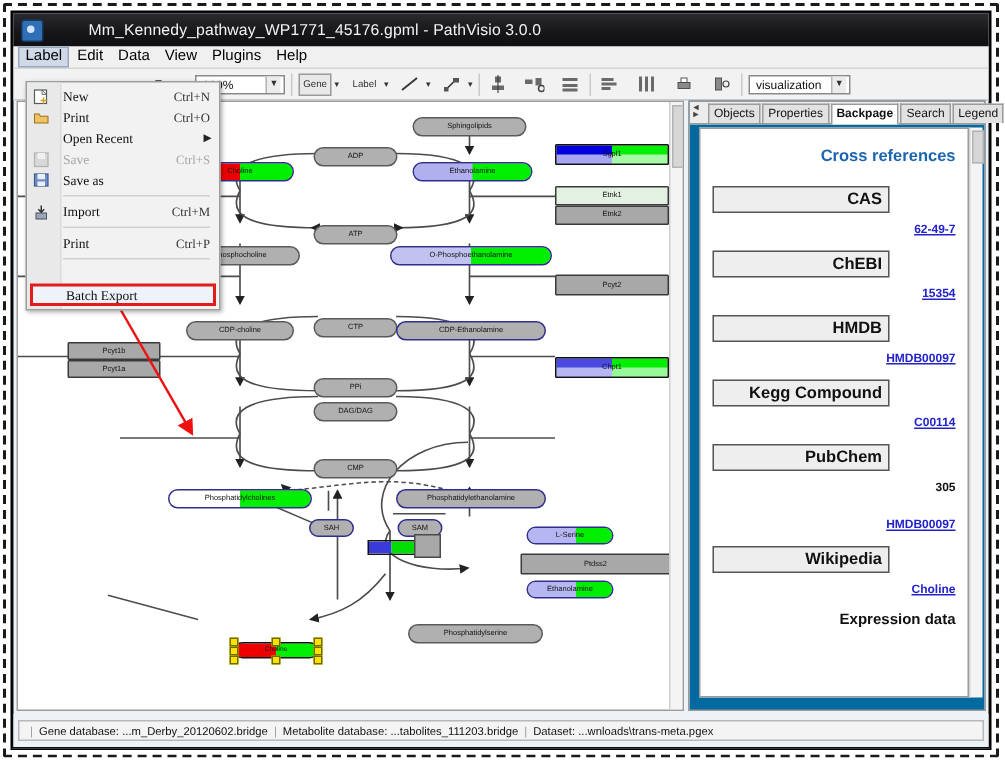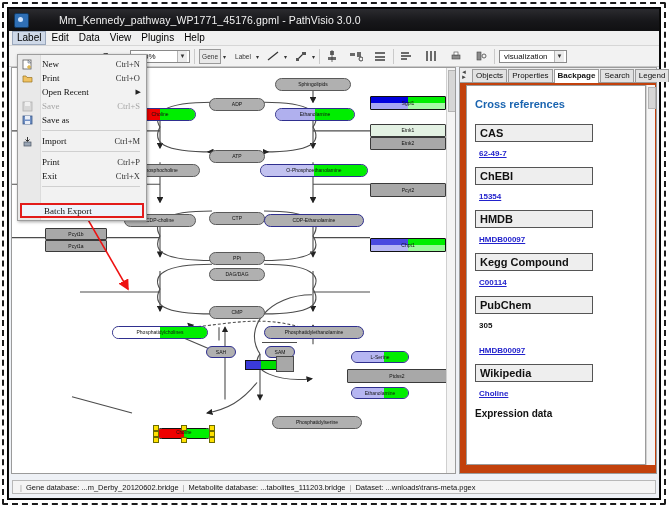--- a/index.html
+++ b/index.html
@@ -60,21 +60,21 @@
   #canvas{position:absolute;left:0;top:0;width:100%;height:100%;}
 
   
   #canvas-vscroll{position:absolute;right:0;top:0;width:8px;bottom:0;background:#f4f4f4;
      border-left:1px solid #cfcfcf;}
   #canvas-vscroll .thumb{position:absolute;left:1px;top:2px;width:6px;height:40px;
      background:#d6d6d6;border:1px solid #b4b4b4;}
 
   
   #side-panel{position:absolute;left:450px;right:2px;top:0;bottom:2px;
-     background:#c2410c;border:1px solid #9b9b9b;box-sizing:border-box;}
+     background:#0369a1;border:1px solid #9b9b9b;box-sizing:border-box;text-align:right;}
   #tabstrip{position:relative;height:15px;background:#ececed;border-bottom:1px solid #9b9b9b;
      display:flex;align-items:flex-end;padding-left:12px;box-sizing:border-box;font-size:8px;}
   #tabstrip .tab{border:1px solid #9b9b9b;border-bottom:none;background:#e2e2e2;
      padding:1px 3px 1px;margin-right:1px;color:#111;line-height:10px;}
   #tabstrip .tab.sel{background:#fff;font-weight:bold;padding-bottom:2px;margin-bottom:-1px;}
   #tab-left-arrows{position:absolute;left:1px;top:2px;font-size:6px;color:#444;line-height:5px;}
 
   #side-content{position:absolute;left:6px;right:10px;top:17px;bottom:8px;background:#fff;
      border:1px solid #9b9b9b;box-sizing:border-box;overflow:hidden;padding:6px 8px;}
   #side-scroll{position:absolute;right:1px;top:17px;bottom:8px;width:8px;background:#f4f4f4;
@@ -604,24 +604,20 @@
       </div>
 
 
       <div class="msep"></div>
 
       <div class="mrow">
         <span>Print</span>
         <span class="acc">Ctrl+P</span>
       </div>
 
-      <div class="mrow">
-        <span>Exit</span>
-        <span class="acc">Ctrl+X</span>
-      </div>
 
       <div class="msep"></div>
 
       <div class="mrow" id="batch-export">
         <span>Batch Export</span>
       </div>
     </div>
 
     <div id="statusbar">
       <div id="status-inner">

